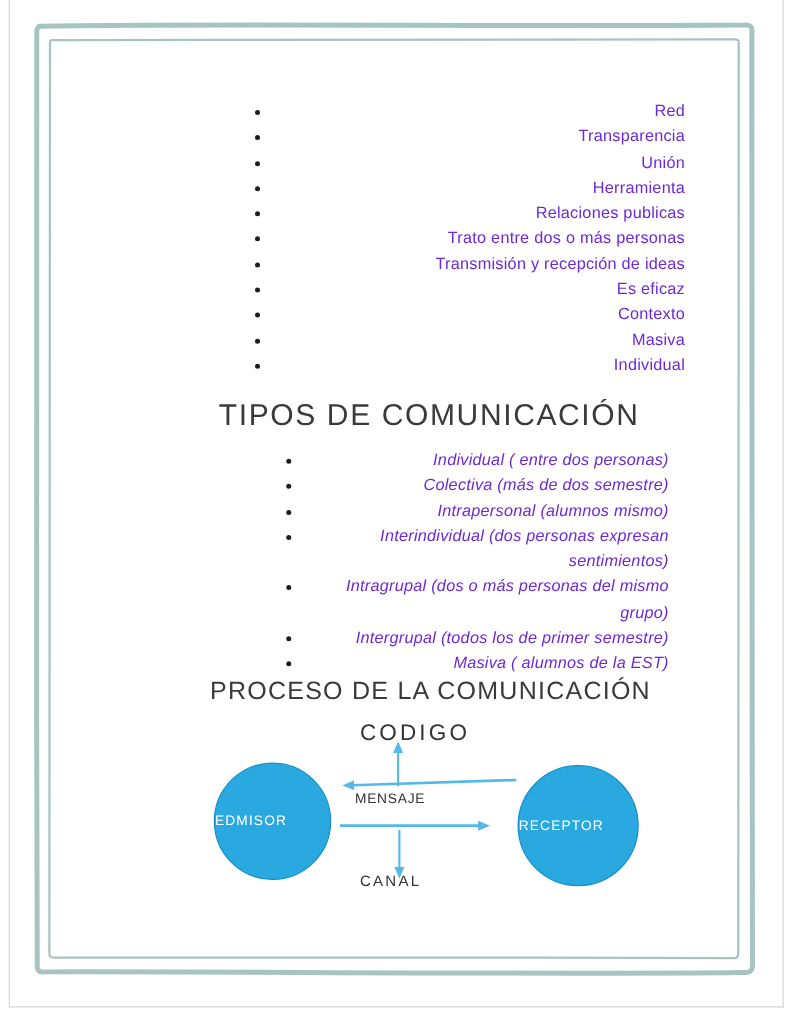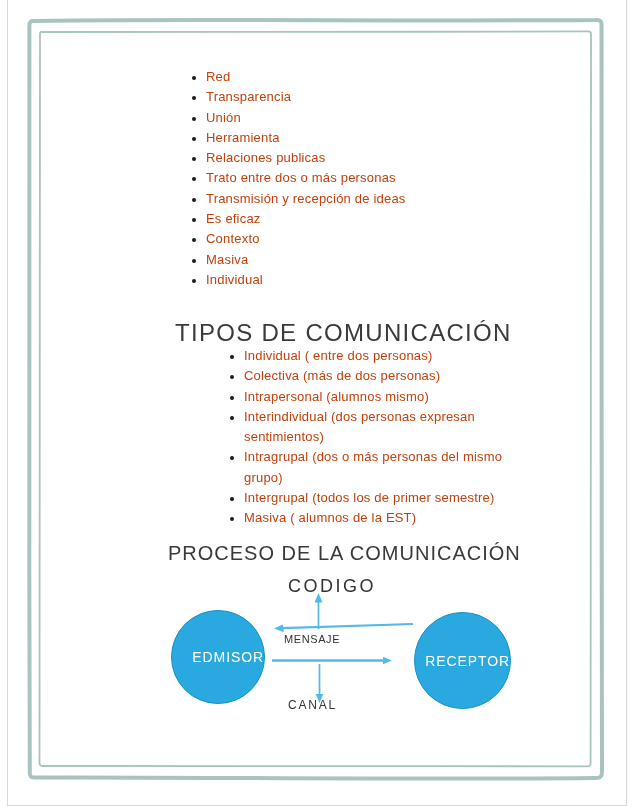--- a/index.html
+++ b/index.html
@@ -11,43 +11,43 @@
   
   .page-edge-left{position:absolute;left:7px;top:0;height:806px;width:0;border-left:1px solid #d8d8d8;}
   .page-edge-right{position:absolute;left:626px;top:0;height:806px;width:0;border-left:1px solid #d8d8d8;}
   .page-edge-bottom{position:absolute;left:7px;width:620px;top:805px;height:0;border-top:1px solid #d8d8d8;}
 
   
   .frame-svg{position:absolute;left:0;top:0;}
 
   
   ul.doc-list{
-    position:absolute;margin:4px;list-style:disc;
-    color:#c2410c;font-size:13px;letter-spacing:0.2px;line-height:20.3px;
+    position:absolute;margin:16px;list-style:disc;
+    color:#6d28d9;font-size:13px;letter-spacing:0.2px;line-height:20.3px;text-align:right;
   }
   ul.doc-list li::marker{color:#1c1c1c;font-size:12px;}
   .list-general{left:172px;top:63px;padding-left:30px;width:330px;}
-  .list-tipos{left:210px;top:342px;padding-left:30px;width:292px;}
+  .list-tipos{left:197px;top:342px;padding-left:30px;width:292px;font-style:italic;}
 
   
   .title{position:absolute;color:#3a3a3a;font-weight:400;white-space:nowrap;}
   .title-tipos{left:175px;top:299px;font-size:24px;letter-spacing:1.3px;}
   .title-proceso{left:168px;top:529px;font-size:20px;letter-spacing:1px;}
 
   
   .diagram-label{position:absolute;color:#343434;white-space:nowrap;}
   .label-codigo{left:288px;top:576px;font-size:18px;letter-spacing:2.5px;}
   .label-mensaje{left:284px;top:633px;font-size:11px;letter-spacing:0.6px;}
   .label-canal{left:288px;top:698px;font-size:12px;letter-spacing:1.8px;}
 
   .node{
     position:absolute;border-radius:50%;
     background:#2aa9e1;border:1px solid #1591c8;
-    display:flex;align-items:center;justify-content:flex-end;
-    color:#ffffff;letter-spacing:0.9px;font-size:14px;
+    display:flex;align-items:center;justify-content:flex-start;
+    color:#ffffff;letter-spacing:0.9px;font-size:11px;
   }
   .node-sender{left:171px;top:610px;width:92px;height:92px;}
   .node-receiver{left:414px;top:612px;width:95px;height:95px;}
 
   .arrows-svg{position:absolute;left:0;top:0;pointer-events:none;}
 </style>
 </head>
 <body>
 
 <div class="page-edge-left"></div>
@@ -86,21 +86,21 @@
     <li>Es eficaz</li>
     <li>Contexto</li>
     <li>Masiva</li>
     <li>Individual</li>
   </ul>
 
 <h2 class="title title-tipos">TIPOS DE COMUNICACIÓN</h2>
 
 <ul class="doc-list list-tipos">
     <li>Individual ( entre dos personas)</li>
-    <li>Colectiva (más de dos personas)</li>
+    <li>Colectiva (más de dos semestre)</li>
     <li>Intrapersonal (alumnos mismo)</li>
     <li>Interindividual (dos personas expresan sentimientos)</li>
     <li>Intragrupal (dos o más personas del mismo grupo)</li>
     <li>Intergrupal (todos los de primer semestre)</li>
     <li>Masiva ( alumnos de la EST)</li>
   </ul>
 
 <h1 class="title title-proceso">PROCESO DE LA COMUNICACIÓN</h1>
 
 <div>

